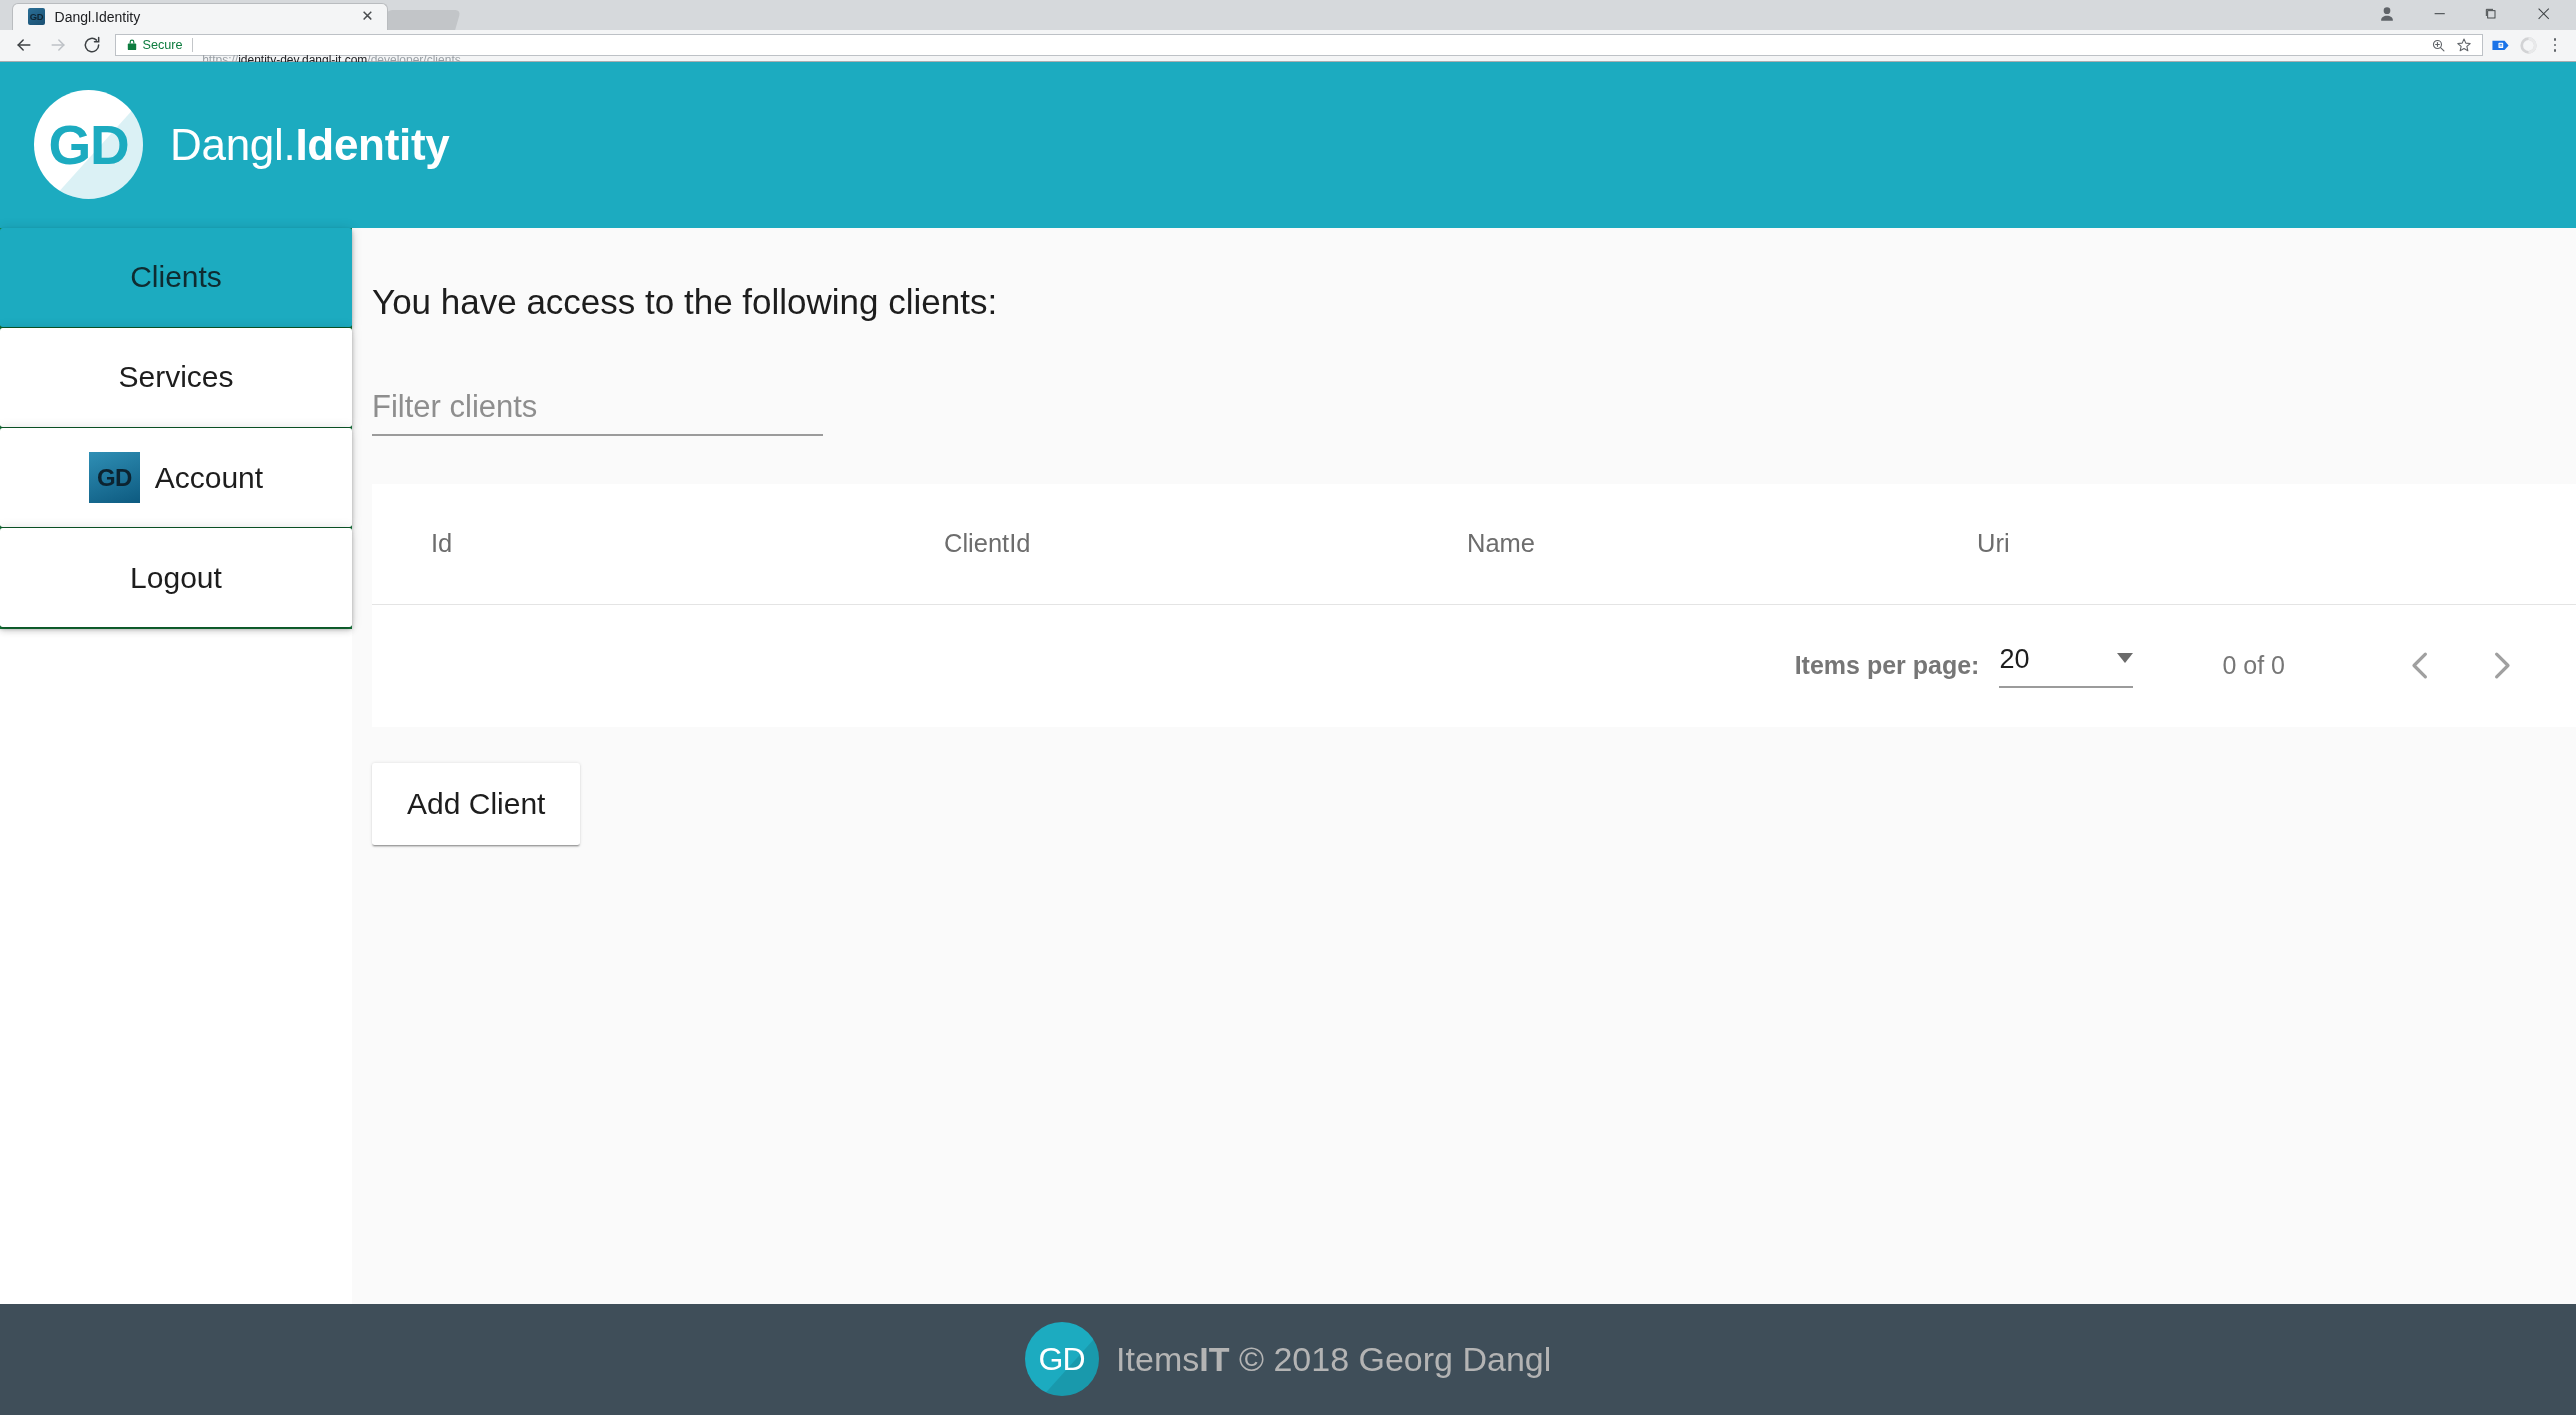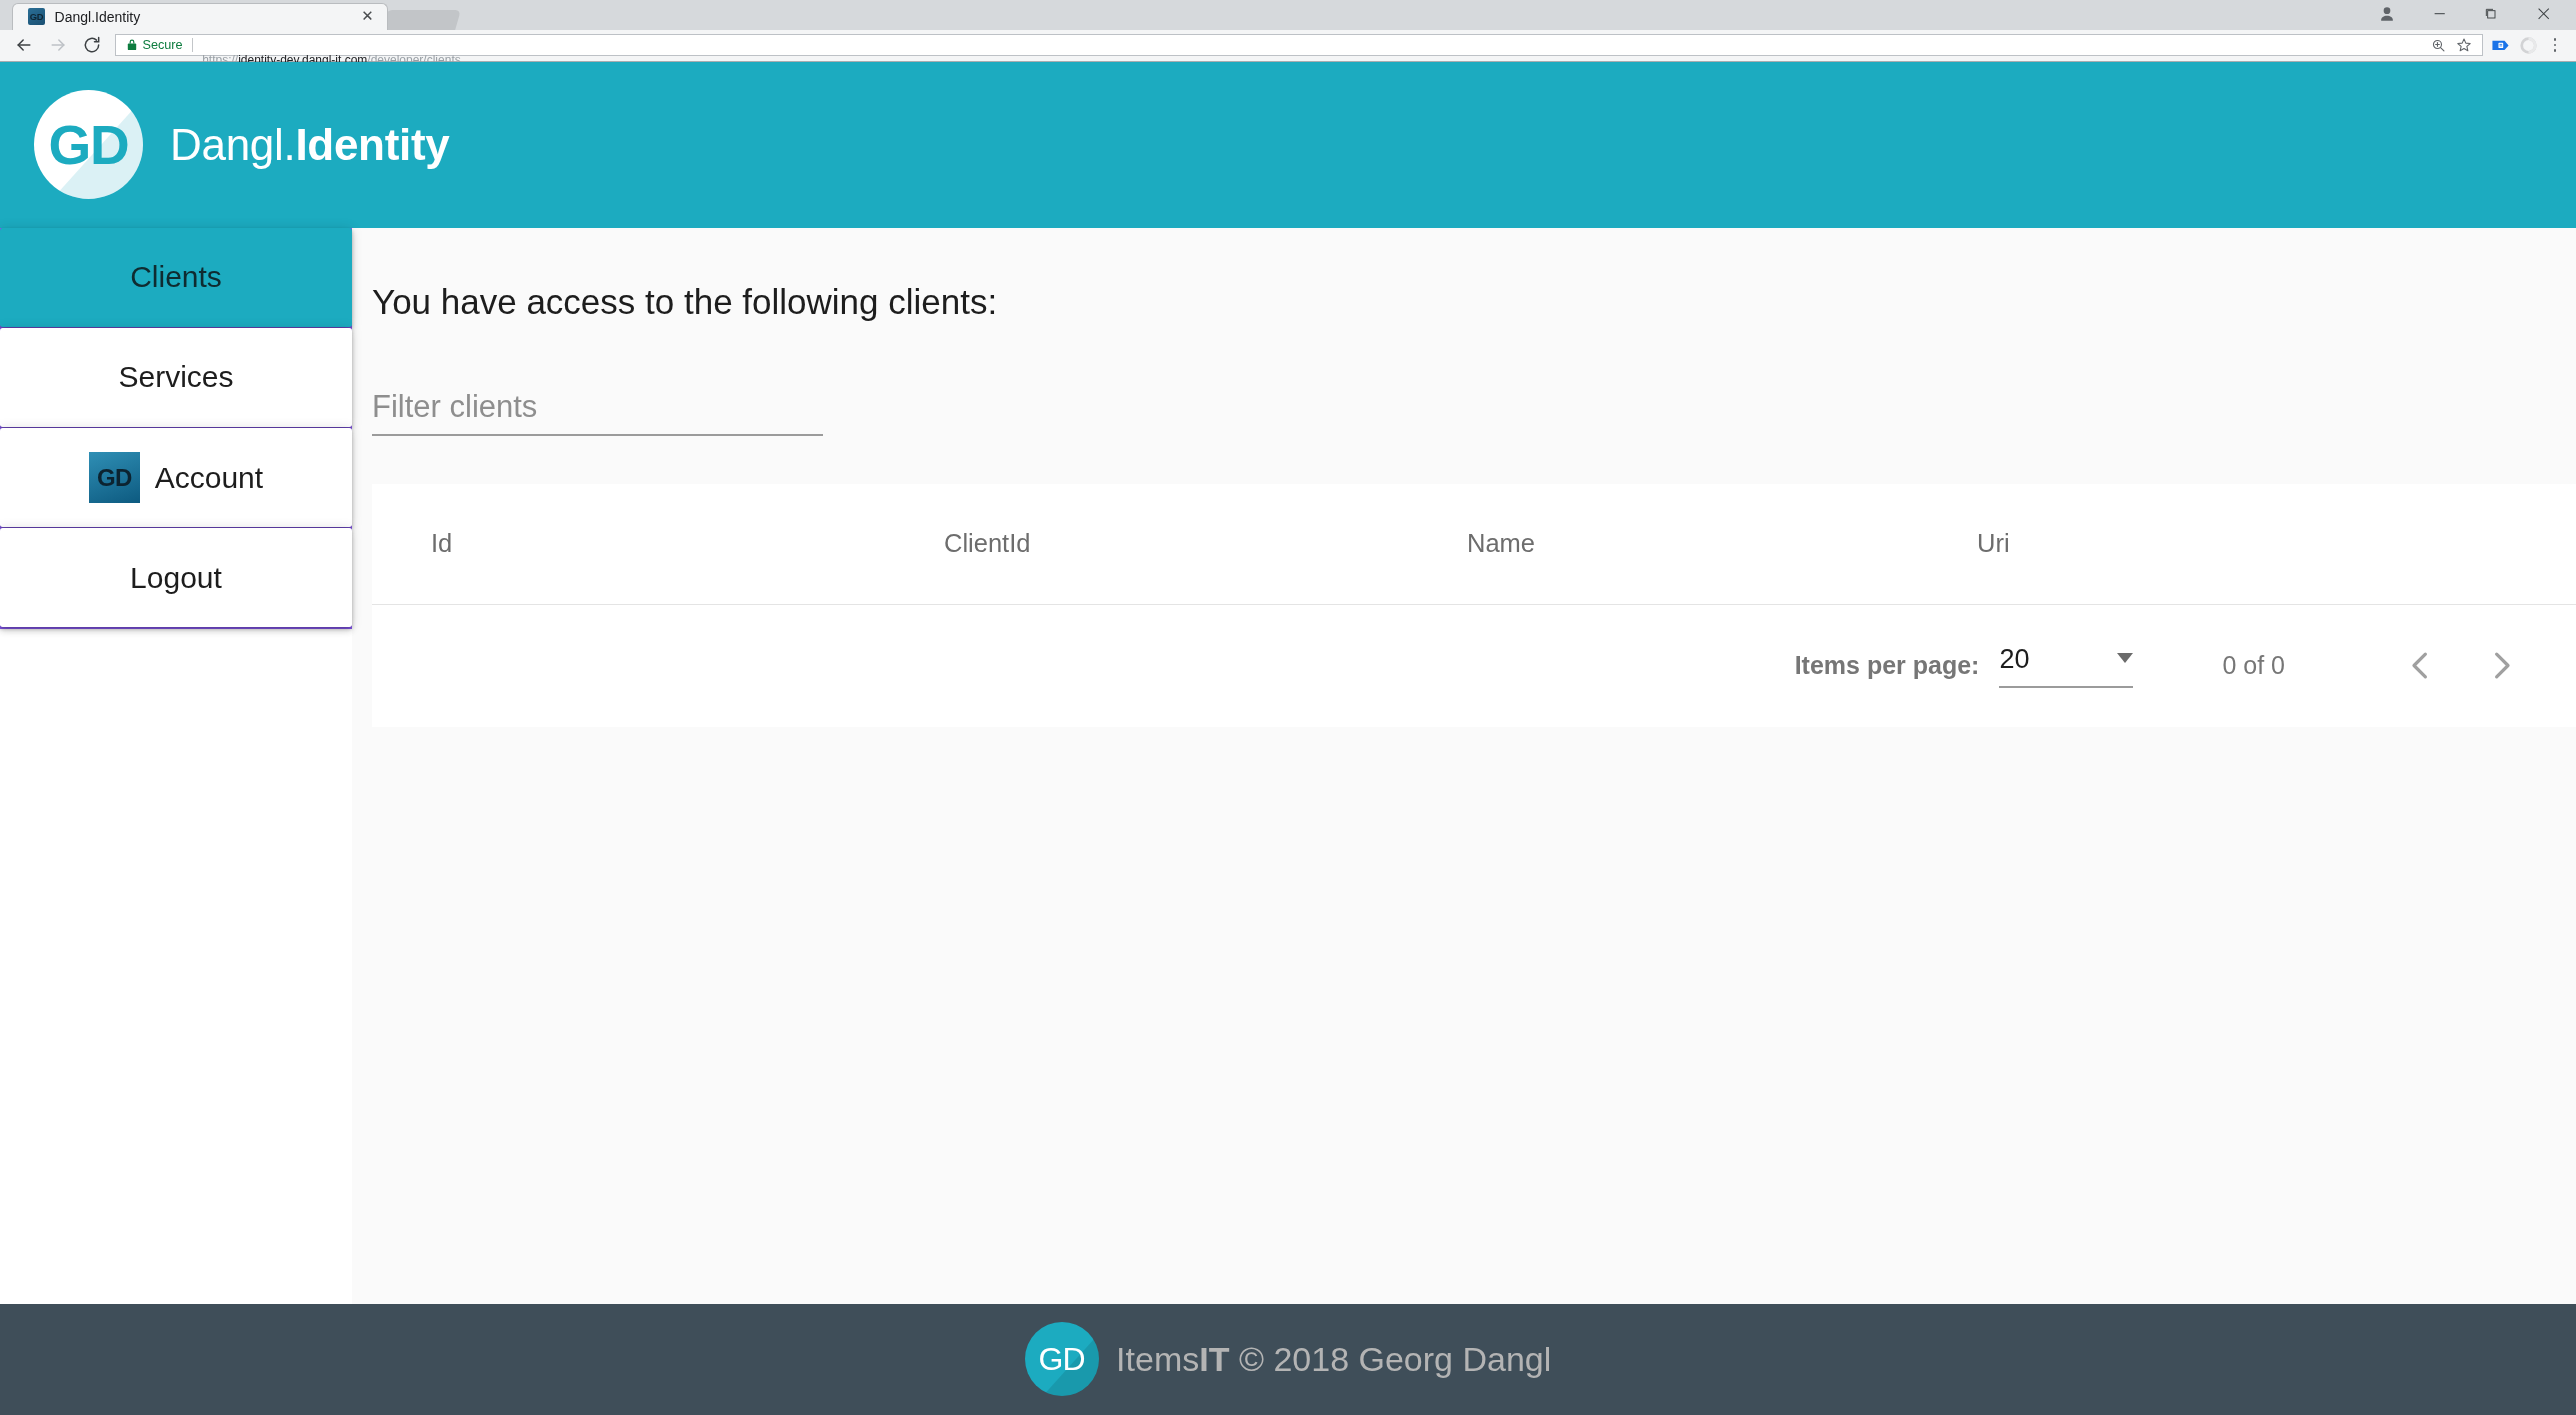--- a/index.html
+++ b/index.html
@@ -187,21 +187,21 @@
     letter-spacing: -0.3px;
   }
   .app-title .light { font-weight: 400; }
   .app-title .bold { font-weight: bold; }
 
   .body-wrap { flex: 1; display: flex; min-height: 0; }
 
   
   .sidebar {
     width: 352px;
-    background: #8b5cf6;
+    background: #15803d;
     flex: none;
     display: flex;
     flex-direction: column;
     padding-bottom: 0;
   }
   .nav-item {
     height: 99px;
     background: #ffffff;
     display: flex;
     align-items: center;
@@ -564,20 +564,23 @@
             </svg>
           </span>
           <span class="pg-btn">
             <svg width="39" height="39" viewBox="0 0 24 24" fill="none" stroke="#a0a0a0" stroke-width="2" stroke-linecap="round" stroke-linejoin="round">
               <polyline points="9,5 16,12 9,19"></polyline>
             </svg>
           </span>
         </div>
       </div>
 
+      <div class="add-row">
+        <button class="add-btn">Add Client</button>
+      </div>
 
       <div class="main-filler"></div>
     </main>
   </div>
 
   <footer class="app-footer">
     <div class="footer-logo">
       <span class="swoosh"></span>
       <span class="gd">GD</span>
     </div>

